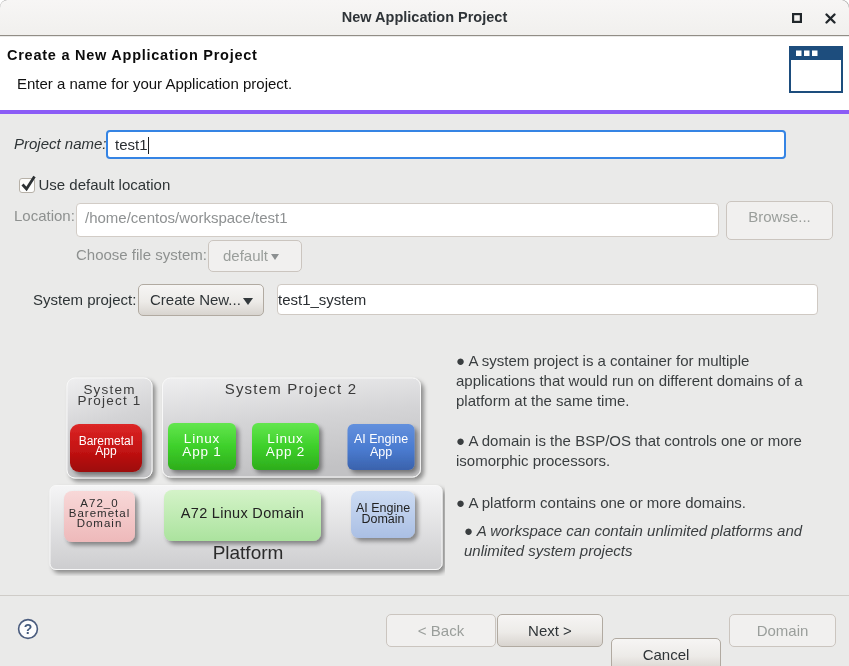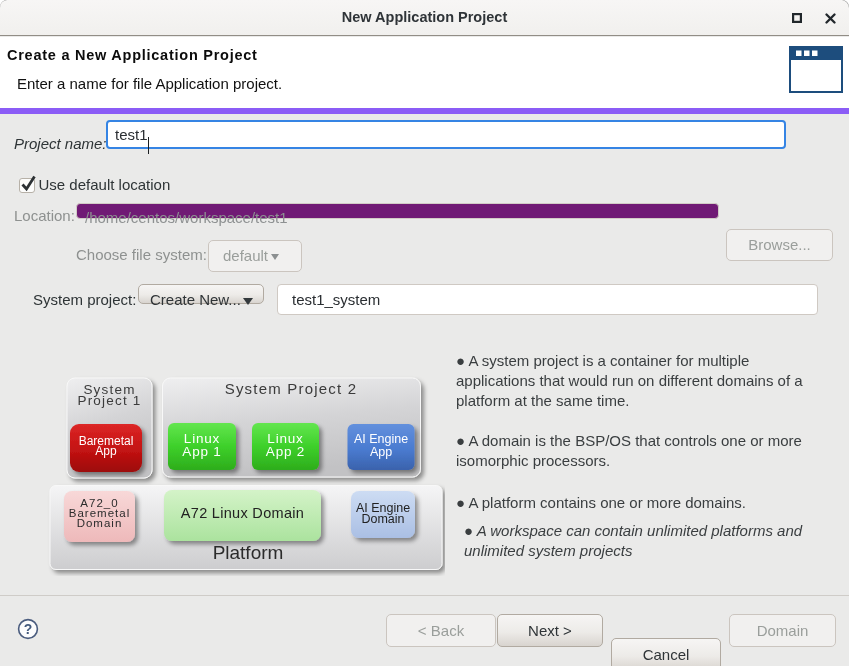--- a/index.html
+++ b/index.html
@@ -1,21 +1,21 @@
 <!DOCTYPE html>
 <html><head>
 <meta charset="utf-8">
 <style>
 * { margin:0; padding:0; box-sizing:border-box; font-family:"Liberation Sans", sans-serif; }
 html,body { width:849px; height:666px; background:#fff; overflow:hidden; }
 .win { position:relative; width:849px; height:666px; background:#eaeae9; border-radius:7px 7px 0 0; overflow:hidden; }
 .titlebar { position:absolute; left:0; top:0; width:849px; height:36px;
   background:linear-gradient(#f7f6f5,#f1f0ee); border-bottom:1px solid #918d86; }
 .titlebar .title { text-align:center; font-weight:bold; font-size:14.5px; color:#2f3438; line-height:34px; }
-.header { position:absolute; left:0; top:37px; width:849px; height:77px; background:#ffffff; border-bottom:6px solid #8b5cf6;padding-left:41px; }
+.header { position:absolute; left:0; top:37px; width:849px; height:77px; background:#ffffff; border-bottom:4px solid #8b5cf6;padding-left:41px; }
 .header h1 { position:absolute; left:7px; top:9px; font-size:14.5px; font-weight:bold; color:#0c0c0c; line-height:19px; letter-spacing:0.75px; }
 .header p { position:absolute; left:17px; top:36.5px; font-size:15px; color:#111; line-height:19px; }
 .lbl { position:absolute; font-size:15px; line-height:19px; color:#2e3436; }
 .lbl.dis { color:#8e9190; }
 .input { position:absolute; background:#fff; border:1px solid #cfc9c3; border-radius:4px; font-size:15px; color:#2a2e32; }
 .btn { position:absolute; border:1px solid #b1aaa1; border-radius:5px;
   background:linear-gradient(#f6f5f4 0%, #edebe8 55%, #d8d4cf 100%);
   font-size:15px; color:#2f3437; text-align:center; }
 .btn.dis { background:#f1f0ef; border-color:#cbc5bf; color:#9a9e9b; }
 .sep { position:absolute; left:0; top:595px; width:849px; height:1px; background:#cfccc8; }
@@ -34,52 +34,52 @@
     <svg style="position:absolute;left:792px;top:13px" width="10" height="10" viewBox="0 0 10 10">
         <rect x="1.1" y="1.1" width="7.8" height="7.8" fill="none" stroke="#21272b" stroke-width="2.2"></rect>
       </svg>
     <svg style="position:absolute;left:825px;top:13px" width="11" height="11" viewBox="0 0 11 11">
         <path d="M1.5 1.5 L9.5 9.5 M9.5 1.5 L1.5 9.5" stroke="#21272b" stroke-width="2.3" stroke-linecap="round" fill="none"></path>
       </svg>
   </div>
 
   <div class="header">
     <h1>Create a New Application Project</h1>
-    <p>Enter a name for file Application project.</p>
+    <p>Enter a name for your Application project.</p>
     <svg style="position:absolute;left:789px;top:9px" width="54" height="47" viewBox="0 0 54 47">
       <rect x="1" y="1" width="52" height="45" fill="#ffffff" stroke="#1d4d7d" stroke-width="2"></rect>
       <rect x="0" y="0" width="54" height="14" fill="#1d4d7d"></rect>
       <rect x="7" y="4.5" width="5.5" height="5.5" fill="#fff"></rect>
       <rect x="15" y="4.5" width="5.5" height="5.5" fill="#fff"></rect>
       <rect x="23" y="4.5" width="5.5" height="5.5" fill="#fff"></rect>
     </svg>
   </div>
 
   <div class="lbl" style="left:14px; top:134px;font-style:italic;">Project name:</div>
-  <div class="input" style="left:106px; top:120px; width:680px; height:29px; border:2px solid #3584e4; line-height:25px; padding-left:7px;">test1</div>
+  <div class="input" style="left:106px; top:130px; width:680px; height:29px; border:2px solid #3584e4; line-height:25px; padding-left:7px;">test1</div>
   <div style="position:absolute; left:147.5px; top:137px; width:1.5px; height:17px; background:#1b1f22;"></div>
 
   <div style="position:absolute; left:19px; top:177.5px; width:15.5px; height:15.5px; background:#fdfdfc; border:1px solid #b7b1a8; border-radius:3px;"></div>
   <svg style="position:absolute;left:20px;top:172px" width="18" height="21" viewBox="0 0 18 21">
     <path d="M2.5 12.5 L6.5 17 L14.5 4.5" fill="none" stroke="#2d3134" stroke-width="2.8"></path>
   </svg>
   <div class="lbl" style="left:38.5px; top:174.5px;">Use default location</div>
 
   <div class="lbl dis" style="left:14px; top:206px;">Location:</div>
-  <div class="input" style="left:76px; top:203px; width:643px; height:16px; background:#701a75; border-color:#d2ccc6; color:#8e9192; line-height:27px; padding-left:8px;">/home/centos/workspace/test1</div>
-  <div class="btn dis" style="left:726px; top:201px; width:107px; height:32px; line-height:30px;margin-top:28px;">Browse...</div>
+  <div class="input" style="left:76px; top:203px; width:643px; height:34px; background:#ffffff; border-color:#d2ccc6; color:#8e9192; line-height:27px; padding-left:8px;">/home/centos/workspace/test1</div>
+  <div class="btn dis" style="left:726px; top:201px; width:107px; height:39px; line-height:30px;">Browse...</div>
 
   <div class="lbl dis" style="left:76px; top:244.5px;">Choose file system:</div>
   <div class="btn dis" style="left:208px; top:240px; width:94px; height:32px; line-height:30px; text-align:left; padding-left:14px;">default</div>
   <div class="tri" style="left:271px; top:254px; border-left-width:4px; border-right-width:4px; border-top:6px solid #8c9091;"></div>
 
   <div class="lbl" style="left:33px; top:289.5px;">System project:</div>
-  <div class="btn" style="left:138px; top:284px; width:126px; height:20px; line-height:30px; text-align:left; padding-left:11px;">Create New...</div>
+  <div class="btn" style="left:138px; top:284px; width:126px; height:32px; line-height:30px; text-align:left; padding-left:11px;">Create New...</div>
   <div class="tri" style="left:243px; top:297.5px; border-left-width:5.5px; border-right-width:5.5px; border-top:7px solid #33393c;"></div>
-  <div class="input" style="left:277px; top:284px; width:541px; height:31px; line-height:29px; padding-left:14px;">test1_system</div>
+  <div class="input" style="left:277px; top:284px; width:541px; height:31px; line-height:29px; padding-left:0;">test1_system</div>
 
   <svg style="position:absolute; left:45px; top:372px;" width="400" height="204" viewBox="0 0 400 204">
     <defs>
       <linearGradient id="gray" x1="0" y1="0" x2="0.25" y2="1">
         <stop offset="0" stop-color="#efeff0"></stop>
           <stop offset="0.5" stop-color="#d4d4d6"></stop>
           <stop offset="1" stop-color="#c2c2c4"></stop>
       </linearGradient>
       <linearGradient id="plat" x1="0" y1="0" x2="0" y2="1">
         <stop offset="0" stop-color="#f5f5f6"></stop>

